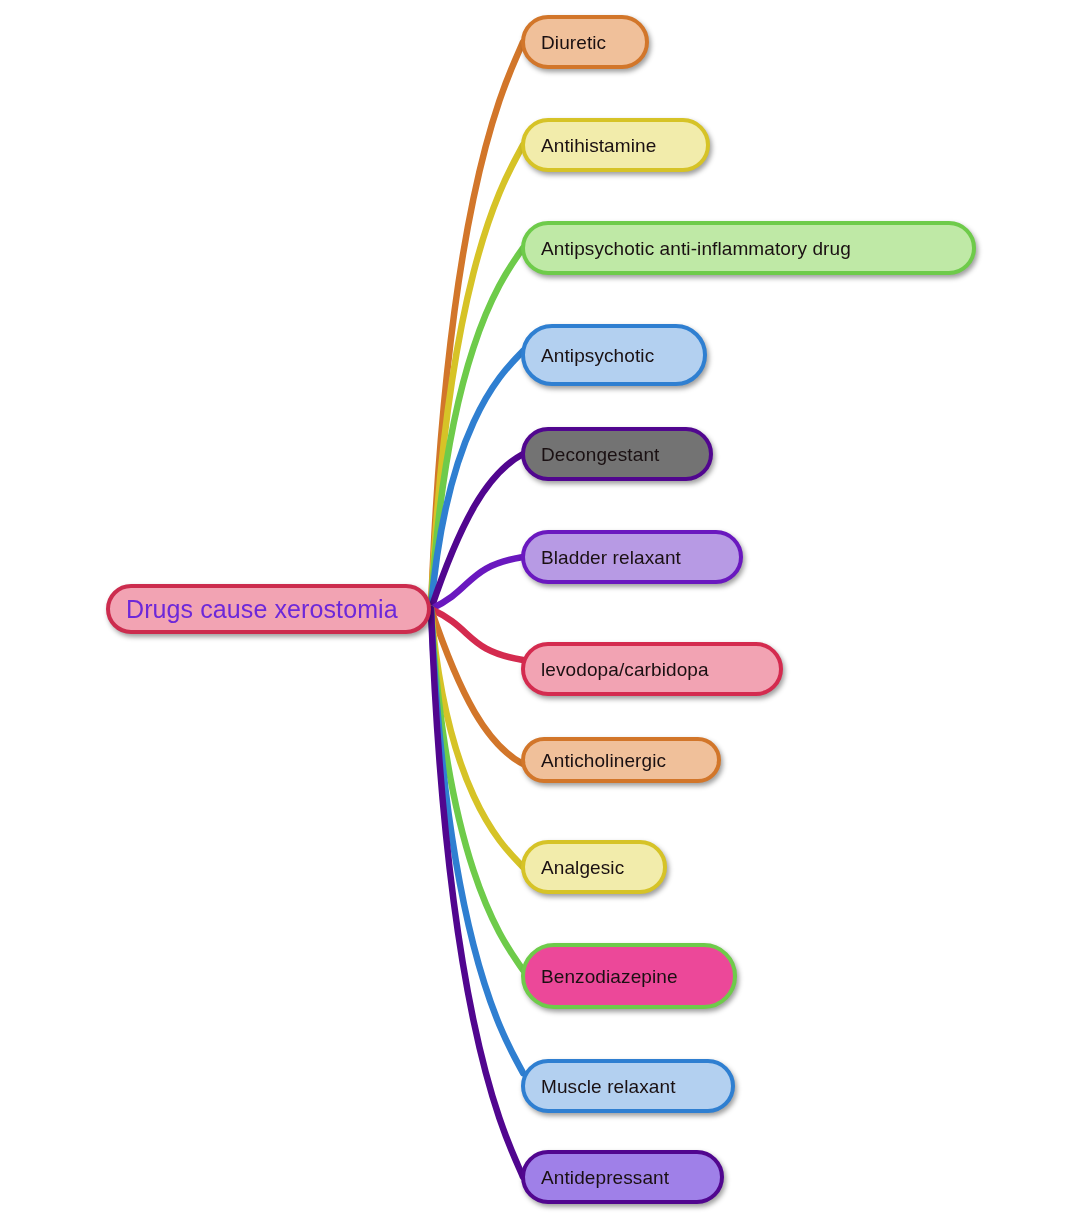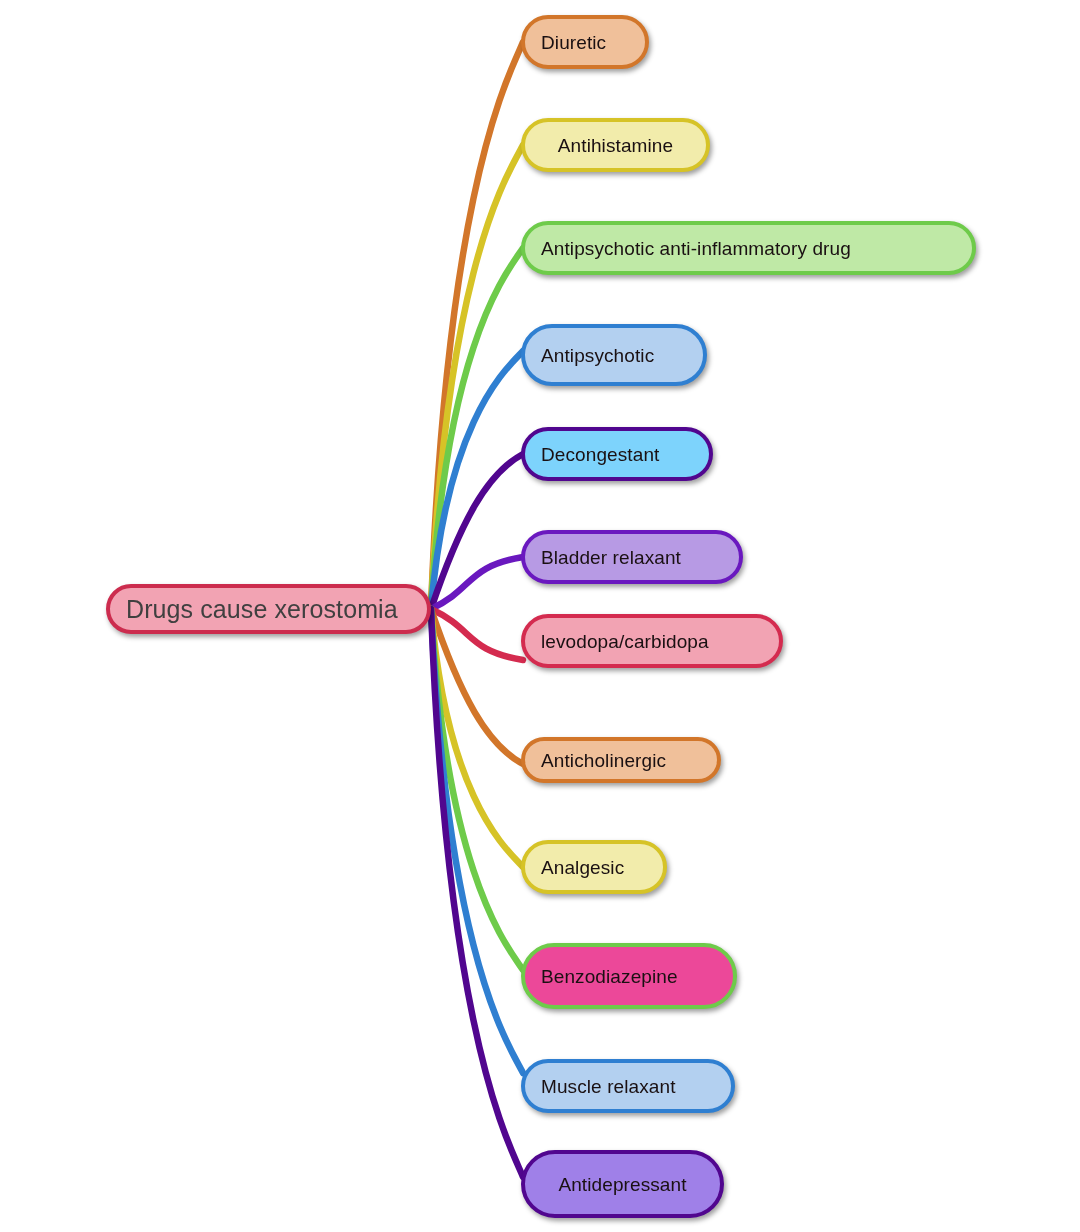--- a/index.html
+++ b/index.html
@@ -71,53 +71,53 @@
       <path d="M 431 609 C 474.33 628.80, 465.59 650.38, 523 660" fill="none" stroke="#d42b4f" stroke-width="6.5" stroke-linecap="round"></path>
       <path d="M 431 609 C 460.73 697.08, 487.19 744.68, 523 764" fill="none" stroke="#d2762a" stroke-width="6.5" stroke-linecap="round"></path>
       <path d="M 431 609 C 447.26 801.61, 508.58 851.20, 523 867" fill="none" stroke="#d6c327" stroke-width="6.5" stroke-linecap="round"></path>
       <path d="M 431 609 C 447.00 879.75, 509.00 948.34, 523 970" fill="none" stroke="#6ecb4a" stroke-width="6.5" stroke-linecap="round"></path>
       <path d="M 431 609 C 447.00 957.00, 509.00 1045.16, 523 1073" fill="none" stroke="#2f7fd1" stroke-width="6.5" stroke-linecap="round"></path>
       <path d="M 431 609 C 447.00 1035.00, 509.00 1142.92, 523 1177" fill="none" stroke="#51068f" stroke-width="6.5" stroke-linecap="round"></path>
     </svg>
 
   <div id="node-layer">
       <div class="node root-node" style="left: 106px; top: 584px; width: 325px; height: 50px; background: rgb(242, 163, 179); border-color: rgb(204, 44, 78);">
-        <span class="node-label" style="color: #404040;">Drugs cause xerostomia</span>
+        <span class="node-label" style="color: #6d28d9;">Drugs cause xerostomia</span>
       </div>
       <div class="node branch-node" style="left: 521px; top: 15px; width: 128px; height: 54px; background: rgb(240, 192, 154); border-color: rgb(210, 118, 42);">
         <span class="node-label">Diuretic</span>
       </div>
-      <div class="node branch-node" style="left: 521px; top: 118px; width: 189px; height: 54px; background: rgb(242, 236, 171); border-color: rgb(214, 195, 39); justify-content: center;">
+      <div class="node branch-node" style="left: 521px; top: 118px; width: 189px; height: 54px; background: rgb(242, 236, 171); border-color: rgb(214, 195, 39);">
         <span class="node-label">Antihistamine</span>
       </div>
       <div class="node branch-node" style="left: 521px; top: 221px; width: 455px; height: 54px; background: rgb(191, 233, 166); border-color: rgb(110, 203, 74);">
         <span class="node-label">Antipsychotic anti-inflammatory drug</span>
       </div>
       <div class="node branch-node" style="left: 521px; top: 324px; width: 186px; height: 62px; background: rgb(179, 208, 240); border-color: rgb(47, 127, 209);">
         <span class="node-label">Antipsychotic</span>
       </div>
-      <div class="node branch-node" style="left: 521px; top: 427px; width: 192px; height: 54px; background: #7dd3fc; border-color: rgb(81, 6, 143);">
+      <div class="node branch-node" style="left: 521px; top: 427px; width: 192px; height: 54px; background: #737373; border-color: rgb(81, 6, 143);">
         <span class="node-label">Decongestant</span>
       </div>
       <div class="node branch-node" style="left: 521px; top: 530px; width: 222px; height: 54px; background: rgb(183, 154, 228); border-color: rgb(106, 24, 191);">
         <span class="node-label">Bladder relaxant</span>
       </div>
-      <div class="node branch-node" style="left: 521px; top: 614px; width: 262px; height: 54px; background: rgb(242, 163, 179); border-color: rgb(212, 43, 79);">
+      <div class="node branch-node" style="left: 521px; top: 642px; width: 262px; height: 54px; background: rgb(242, 163, 179); border-color: rgb(212, 43, 79);">
         <span class="node-label">levodopa/carbidopa</span>
       </div>
       <div class="node branch-node" style="left: 521px; top: 737px; width: 200px; height: 46px; background: rgb(240, 192, 154); border-color: rgb(210, 118, 42);">
         <span class="node-label">Anticholinergic</span>
       </div>
       <div class="node branch-node" style="left: 521px; top: 840px; width: 146px; height: 54px; background: rgb(242, 236, 171); border-color: rgb(214, 195, 39);">
         <span class="node-label">Analgesic</span>
       </div>
       <div class="node branch-node" style="left: 521px; top: 943px; width: 216px; height: 66px; background: #ec4899; border-color: rgb(110, 203, 74);">
         <span class="node-label">Benzodiazepine</span>
       </div>
       <div class="node branch-node" style="left: 521px; top: 1046px; width: 214px; height: 54px; background: rgb(179, 208, 240); border-color: rgb(47, 127, 209); margin-top: 13px;">
         <span class="node-label">Muscle relaxant</span>
       </div>
-      <div class="node branch-node" style="left: 521px; top: 1150px; width: 203px; height: 68px; background: rgb(159, 128, 232); border-color: rgb(81, 6, 143); justify-content: center;">
+      <div class="node branch-node" style="left: 521px; top: 1150px; width: 203px; height: 54px; background: rgb(159, 128, 232); border-color: rgb(81, 6, 143);">
         <span class="node-label">Antidepressant</span>
       </div>
     </div>
 
 </div>
 
 </body></html>

